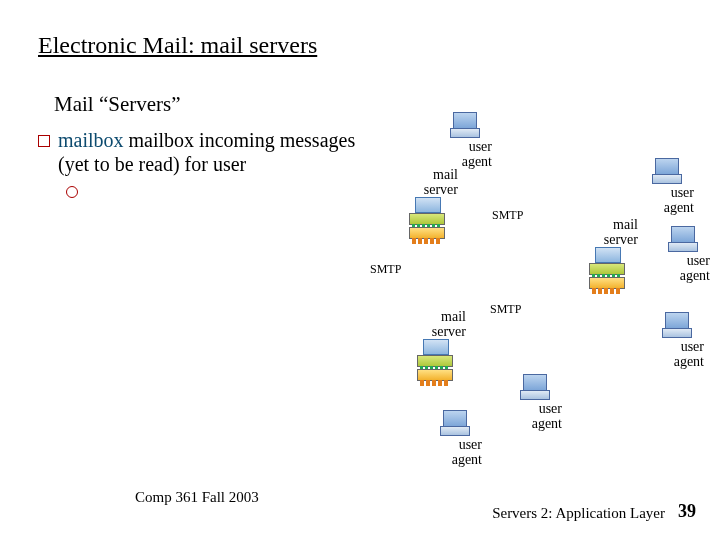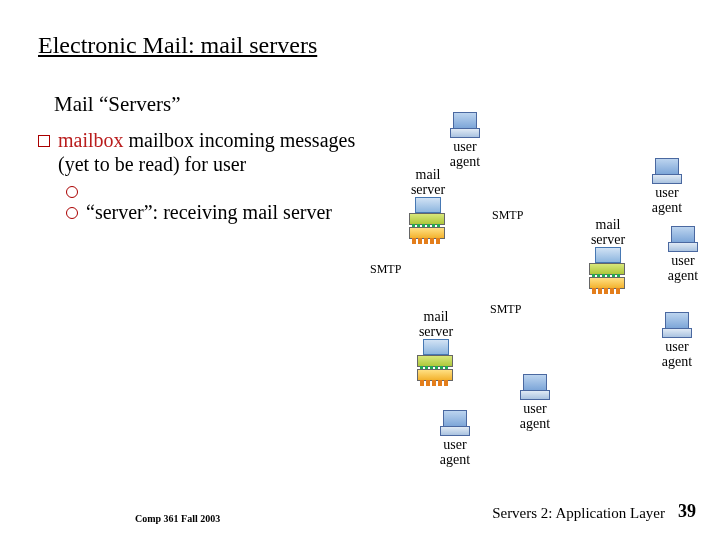--- a/index.html
+++ b/index.html
@@ -55,28 +55,27 @@
     border-radius: 50%;
     background: #fff;
     flex: none;
     margin-right: 8px;
     margin-top: 7px;
   }
   .sub {
     margin-left: 28px;
   }
   .key {
-    color: #b91c1c;
+    color: #0c4a6e;
   }
   .footer-left {
     position: absolute;
     left: 135px;
-    bottom: 16px;
-    font-size: 10px;
-    font-weight: bold;
+    bottom: 34px;
+    font-size: 15px;
   }
   .footer-right {
     position: absolute;
     right: 38px;
     bottom: 18px;
     font-size: 15px;
   }
   .footer-page {
     position: absolute;
     right: 24px;
@@ -88,21 +87,21 @@
   
   .diagram {
     position: absolute;
     left: 378px;
     top: 112px;
     width: 330px;
     height: 370px;
   }
   .node {
     position: absolute;
-    text-align: center;
+    text-align: right;
   }
   .node-label {
     font-size: 14px;
     line-height: 1.05;
   }
 
   
   .ua {
     width: 30px;
     height: 26px;
@@ -189,24 +188,20 @@
 <div class="subtitle">Mail “Servers”</div>
 
 <div class="bullets">
   <div class="bullet-row">
     <div class="bullet-sq"></div>
     <div><span class="key">mailbox</span><span> mailbox incoming messages (yet to be read) for user</span></div>
   </div>
   <div class="bullet-row sub">
     <div class="bullet-circ"></div>
   </div>
-  <div class="bullet-row sub">
-    <div class="bullet-circ"></div>
-    <div>“server”: receiving mail server</div>
-  </div>
 </div>
 
 <div class="diagram">
 
   <div class="node" style="left:60px;top:0;width:54px">
     <div class="ua">
         <div class="mon"></div>
         <div class="base"></div>
       </div>
     <div class="node-label">user<br>agent</div>

